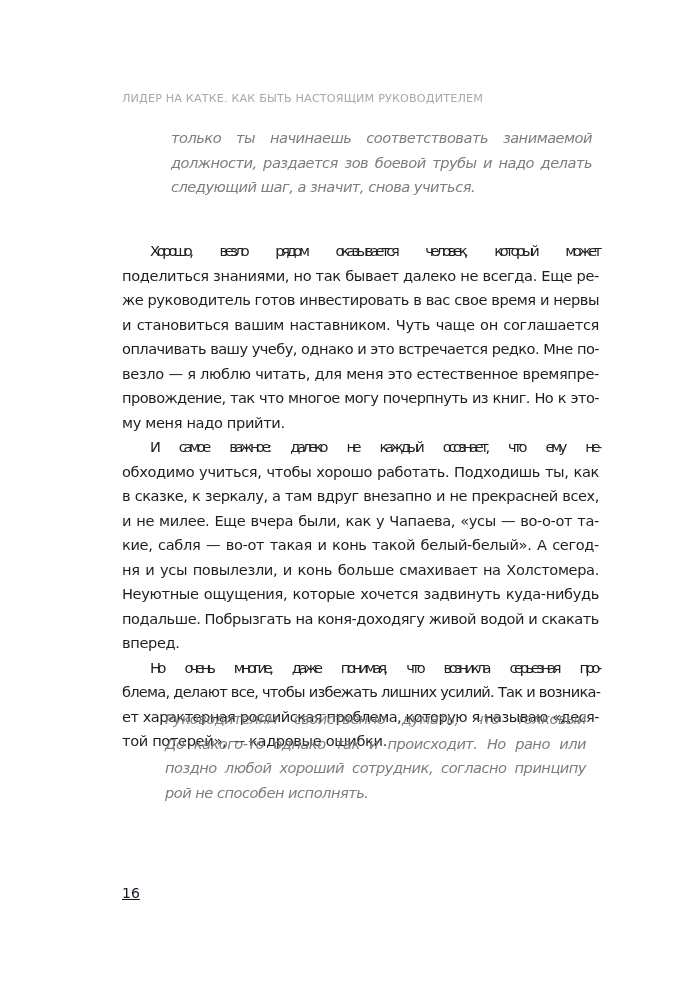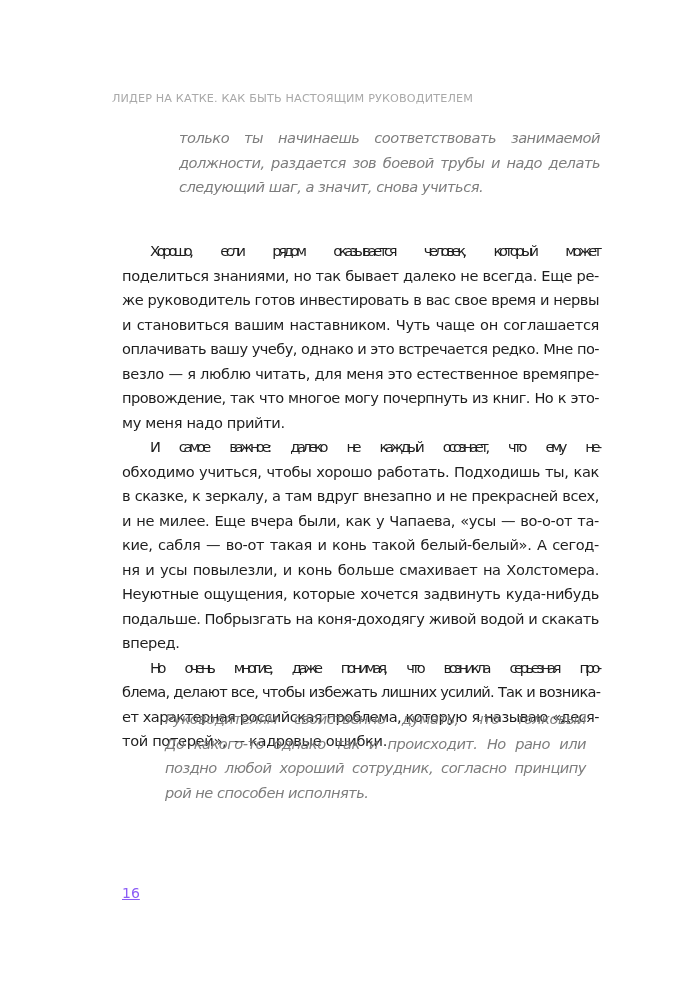--- a/index.html
+++ b/index.html
@@ -9,31 +9,31 @@
   }
   body {
     width: 682px;
     height: 1001px;
     position: relative;
     overflow: hidden;
     font-family: "DejaVu Sans", sans-serif;
   }
   .running-head {
     position: absolute;
-    left: 112px;
+    left: 122px;
     top: 92px;
     font-size: 11.2px;
     letter-spacing: 0.15px;
     color: #a9a9a9;
     white-space: nowrap;
     font-family: "DejaVu Sans", sans-serif;
   }
   .quote {
     position: absolute;
-    left: 179px;
+    left: 171px;
     width: 421px;
     font-style: italic;
     color: #7d7d7d;
     font-size: 14.6px;
     line-height: 24.6px;
     text-align: justify;
     font-family: "DejaVu Sans", sans-serif;
   }
   .quote .ln {
     display: block;
@@ -66,42 +66,42 @@
     padding-left: 28px;
   }
   .body-text .ln.last {
     text-align-last: left;
   }
   .page-number {
     position: absolute;
     left: 122px;
     top: 885px;
     font-size: 14px;
-    color: #8b5cf6;
+    color: #0f172a;
     font-family: "DejaVu Sans", sans-serif;
     text-decoration: underline;
   }
   span.ln { letter-spacing: -0.35px; }
   .quote span.ln { letter-spacing: -0.5px; }
 </style>
 </head>
 <body>
 
 <div>
   <div class="running-head">ЛИДЕР НА КАТКЕ. КАК БЫТЬ НАСТОЯЩИМ РУКОВОДИТЕЛЕМ</div>
 
   <div class="quote quote-top">
     <span class="ln" style="white-space: nowrap;">только ты начинаешь соответствовать занимаемой</span>
     <span class="ln" style="white-space: nowrap;">должности, раздается зов боевой трубы и надо делать</span>
     <span class="ln last" style="white-space: nowrap;">следующий шаг, а значит, снова учиться.</span>
   </div>
 
   <div class="body-text">
     <div>
-      <span class="ln indent" style="white-space: nowrap; letter-spacing: -3.35px;">Хорошо, если рядом оказывается человек, который может</span>
+      <span class="ln indent" style="white-space: nowrap; letter-spacing: -3.35px;">Хорошо, везло рядом оказывается человек, который может</span>
       <span class="ln" style="white-space: nowrap;">поделиться знаниями, но так бывает далеко не всегда. Еще ре-</span>
       <span class="ln" style="white-space: nowrap; letter-spacing: -0.45px;">же руководитель готов инвестировать в вас свое время и нервы</span>
       <span class="ln" style="white-space: nowrap;">и становиться вашим наставником. Чуть чаще он соглашается</span>
       <span class="ln" style="white-space: nowrap; letter-spacing: -0.55px;">оплачивать вашу учебу, однако и это встречается редко. Мне по-</span>
       <span class="ln" style="white-space: nowrap;">везло — я люблю читать, для меня это естественное времяпре-</span>
       <span class="ln" style="white-space: nowrap; letter-spacing: -0.55px;">провождение, так что многое могу почерпнуть из книг. Но к это-</span>
       <span class="ln last" style="white-space: nowrap;">му меня надо прийти.</span>
     </div>
     <div>
       <span class="ln indent" style="white-space: nowrap; letter-spacing: -3.35px;">И самое важное: далеко не каждый осознает, что ему не-</span>

